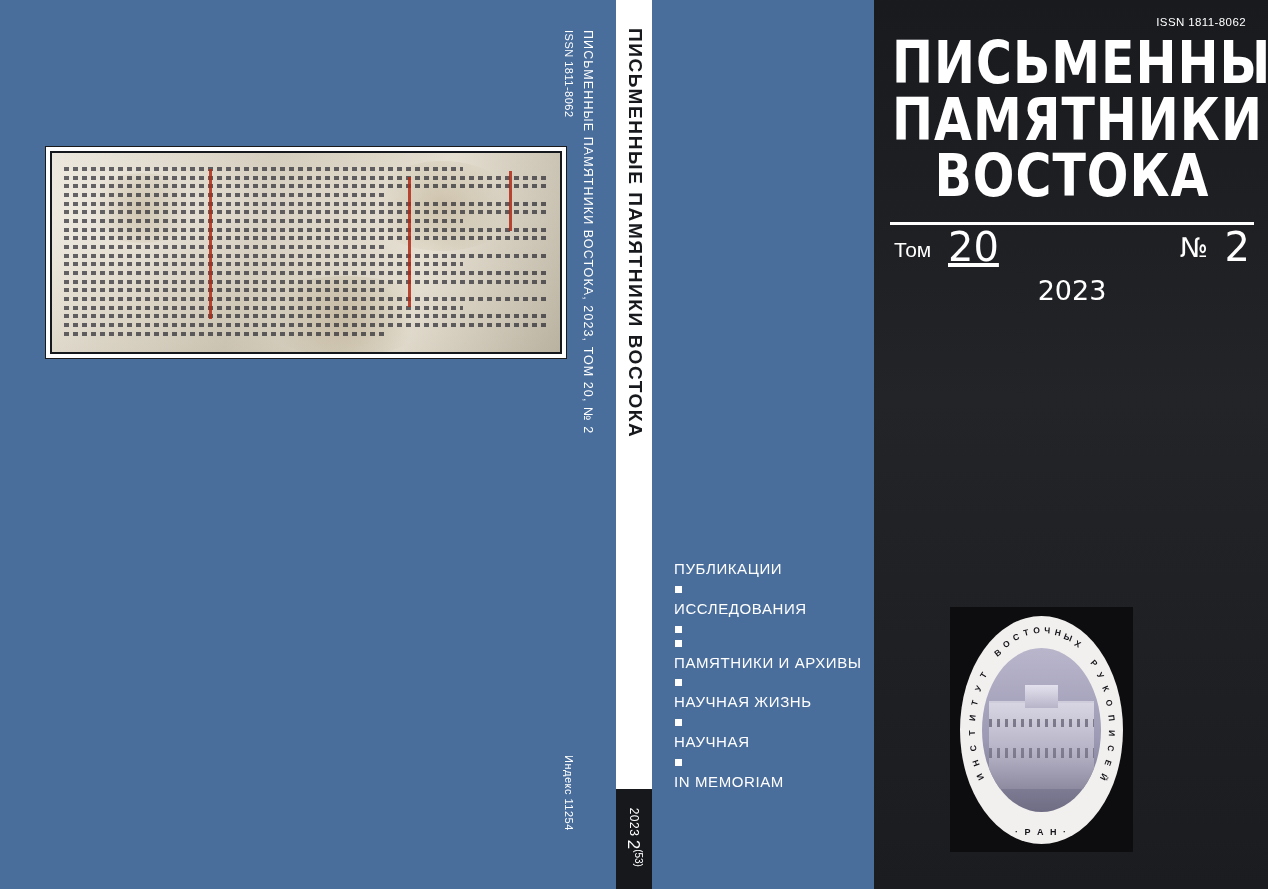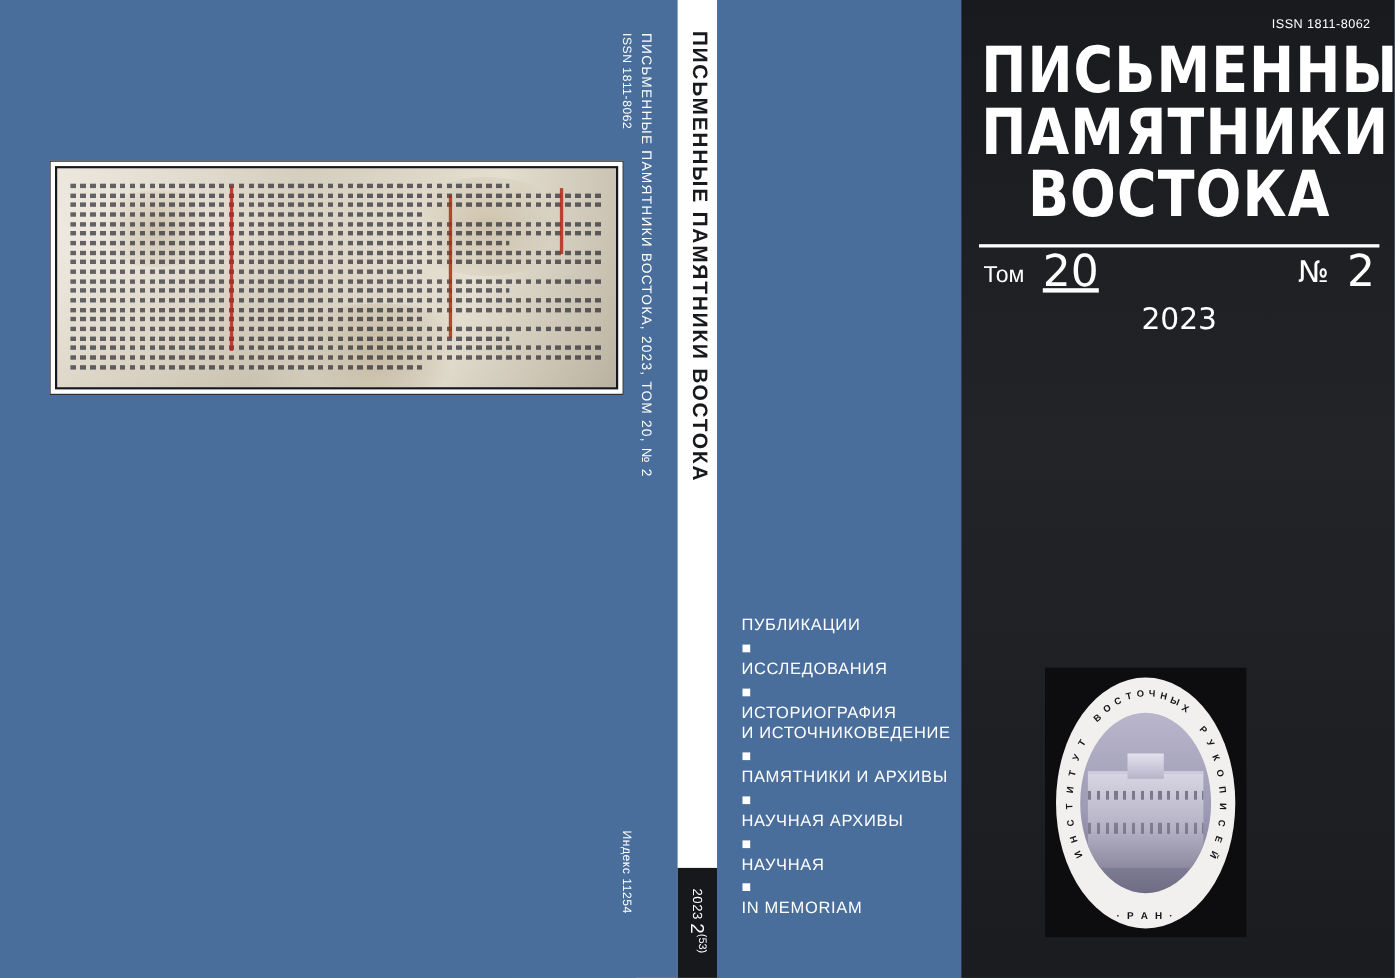--- a/index.html
+++ b/index.html
@@ -400,26 +400,24 @@
       <span class="issue-number">2</span>
     </div>
 
     <div class="year">2023</div>
 
     <div class="sections">
       <div class="section-item">ПУБЛИКАЦИИ</div>
       <div class="section-sep"></div>
       <div class="section-item">ИССЛЕДОВАНИЯ</div>
       <div class="section-sep"></div>
-      <div class="section-item">ИСТОРИОГРАФИЯ
-И ИСТОЧНИКОВЕДЕНИЕ</div>
       <div class="section-sep"></div>
       <div class="section-item">ПАМЯТНИКИ И АРХИВЫ</div>
       <div class="section-sep"></div>
-      <div class="section-item">НАУЧНАЯ АРХИВЫ</div>
+      <div class="section-item">НАУЧНАЯ ЖИЗНЬ</div>
       <div class="section-sep"></div>
       <div class="section-item">НАУЧНАЯ</div>
       <div class="section-sep"></div>
       <div class="section-item">IN MEMORIAM</div>
     </div>
 
     <div class="emblem">
       <div class="emblem-oval">
         <div class="emblem-ring-text" id="emblem-ring">
             <span style="transform: translate(-61.8063px, 46.9472px) rotate(-118deg) translate(-50%, -50%);">И</span>

